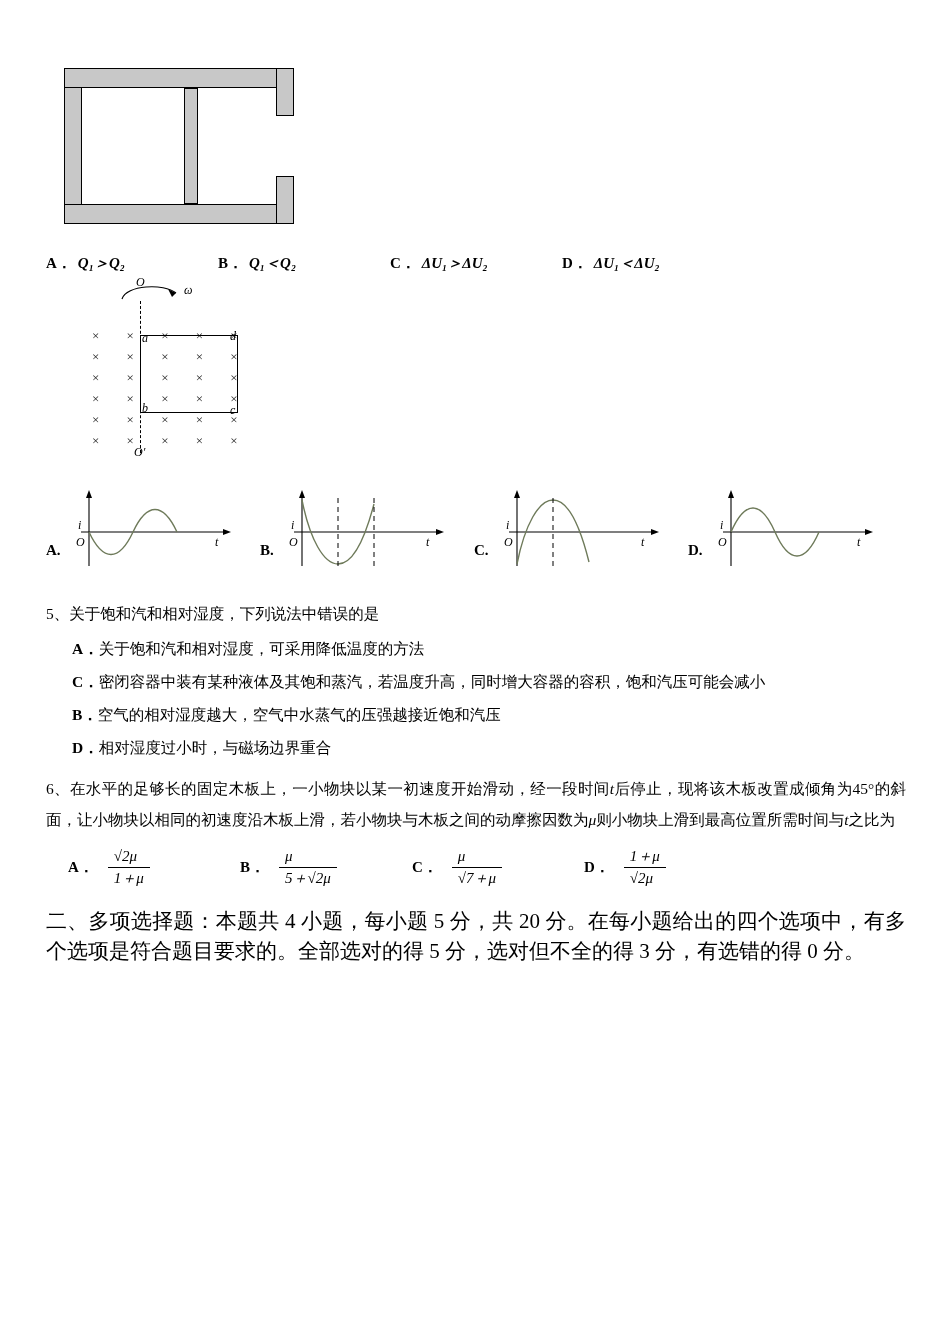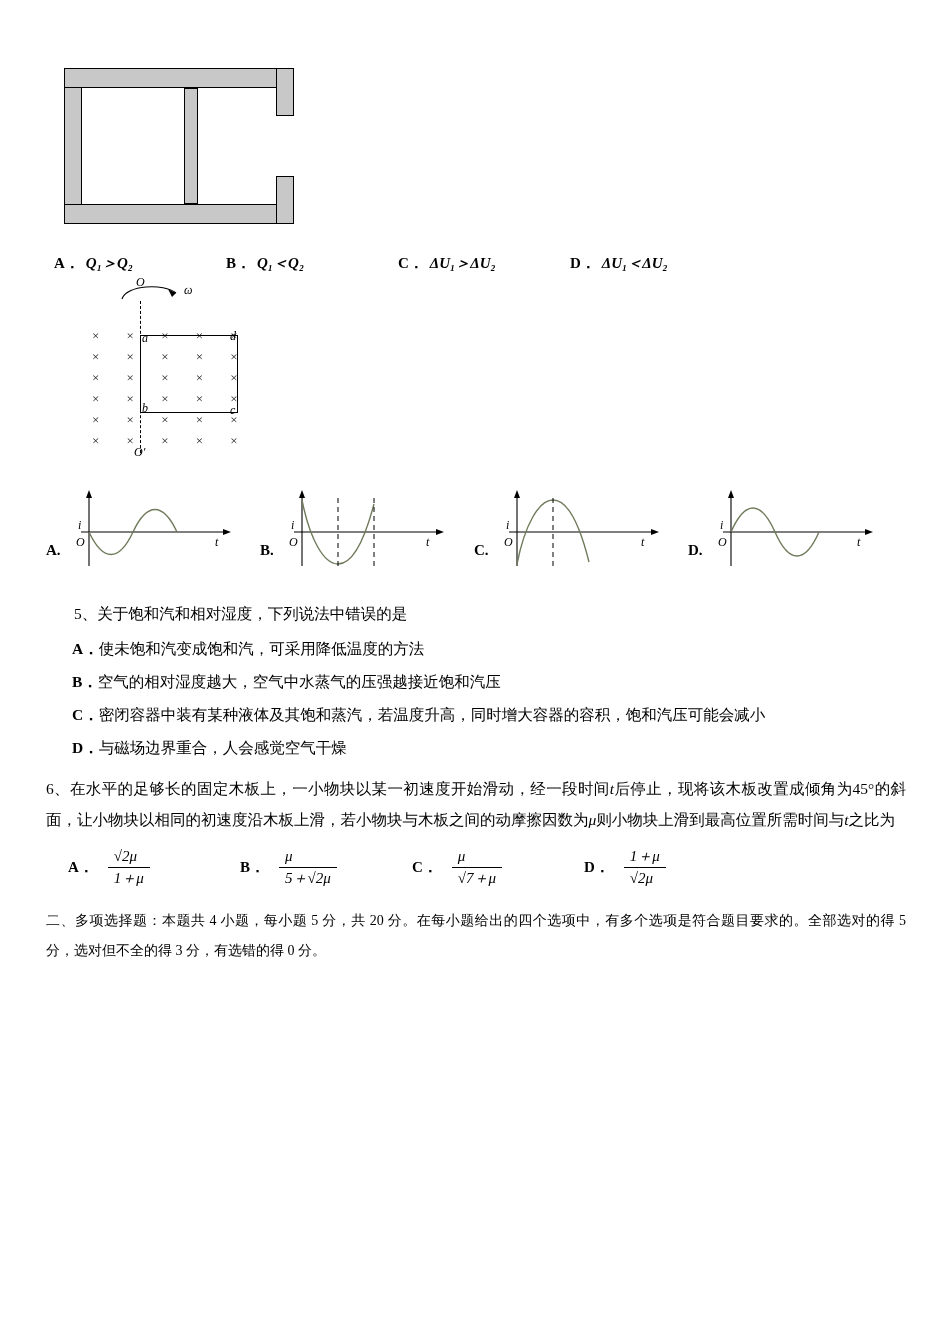--- a/index.html
+++ b/index.html
@@ -38,21 +38,21 @@
   }
   .bar {
     position: absolute;
     background: #c8c8c8;
     border: 1px solid #000;
     box-sizing: border-box;
   }
   .opt-row {
     display: flex;
     font-size: 15px;
-    margin: 8px 0 14px 8px;
+    margin: 8px 0 14px 0;
   }
   .opt-row .opt {
     width: 172px;
     font-weight: bold;
   }
   .opt-row .opt .lbl { margin-right: 6px; }
   em { font-style: italic; }
 
   .qtext {
     font-size: 15.5px;
@@ -128,21 +128,21 @@
   .frac {
     display: inline-block;
     font-style: italic;
     font-size: 15px;
     line-height: 1.25;
   }
   .frac .num { display: block; padding: 0 6px 1px 6px; }
   .frac .den { display: block; border-top: 1px solid #000; padding: 1px 6px 0 6px; }
 
   .section-text {
-    font-size: 14px;
+    font-size: 21px;
     line-height: 30px;
     margin-top: 18px;
     text-align: justify;
   }
 </style>
 </head>
 <body>
 
 <div class="page">
   <div class="content">
@@ -264,34 +264,34 @@
           <polygon points="166,48 158,45 158,51" fill="#000"></polygon>
           <path d="M24,48 C38,16 54,16 68,48 C82,80 98,80 112,48" stroke="#6e7a5a" fill="none" stroke-width="1.4"></path>
           <text x="13" y="45" font-size="12" font-style="italic" font-family="Liberation Serif, serif">i</text>
           <text x="11" y="62" font-size="12" font-style="italic" font-family="Liberation Serif, serif">O</text>
           <text x="150" y="62" font-size="12" font-style="italic" font-family="Liberation Serif, serif">t</text>
         </svg>
       </div>
 
     </div>
 
-    <div class="qtext" style="margin-top:22px;margin-left:28px;">
+    <div class="qtext" style="margin-top:22px;">
       <span>5、</span><span>关于饱和汽和相对湿度，下列说法中错误的是</span>
     </div>
     <div class="choice">
-      <span class="ck">A．</span><span>使未饱和汽变成饱和汽，可采用降低温度的方法</span>
+      <span class="ck">A．</span><span>关于饱和汽和相对湿度，可采用降低温度的方法</span>
+    </div>
+    <div class="choice">
+      <span class="ck">C．</span><span>密闭容器中装有某种液体及其饱和蒸汽，若温度升高，同时增大容器的容积，饱和汽压可能会减小</span>
     </div>
     <div class="choice">
       <span class="ck">B．</span><span>空气的相对湿度越大，空气中水蒸气的压强越接近饱和汽压</span>
     </div>
     <div class="choice">
-      <span class="ck">C．</span><span>密闭容器中装有某种液体及其饱和蒸汽，若温度升高，同时增大容器的容积，饱和汽压可能会减小</span>
-    </div>
-    <div class="choice">
-      <span class="ck">D．</span><span>与磁场边界重合，人会感觉空气干燥</span>
+      <span class="ck">D．</span><span>相对湿度过小时，与磁场边界重合</span>
     </div>
 
     <div class="qtext" style="margin-top:10px;font-family:Liberation Serif, serif;">
       <span>6、</span><span>在水平的足够长的固定木板上，一小物块以某一初速度开始滑动，经一段时间</span><em>t</em><span>后停止，现将该木板改置成倾角为45°的斜面，让小物块以相同的初速度沿木板上滑，若小物块与木板之间的动摩擦因数为</span><em>μ</em><span>则小物块上滑到最高位置所需时间与</span><em>t</em><span>之比为</span>
     </div>
 
     <div class="frac-row">
       <div class="frac-item">
         <span class="lbl">A．</span>
         <span class="frac">

